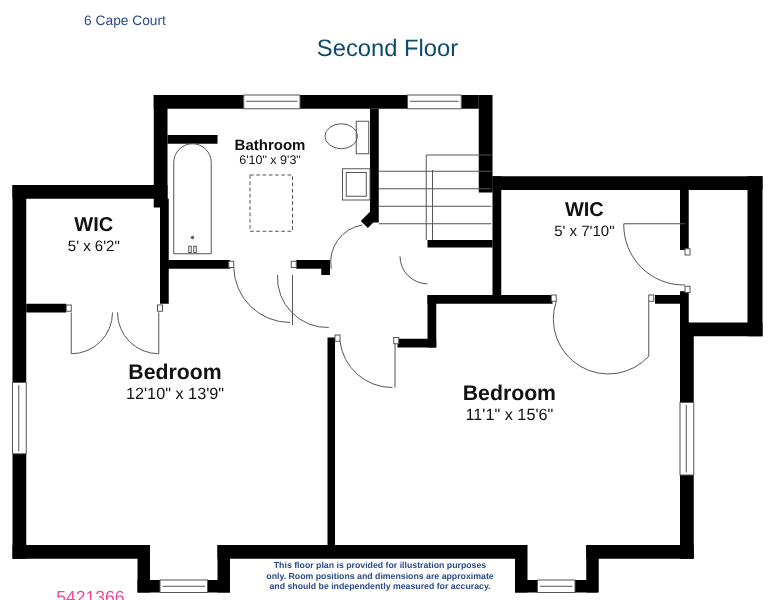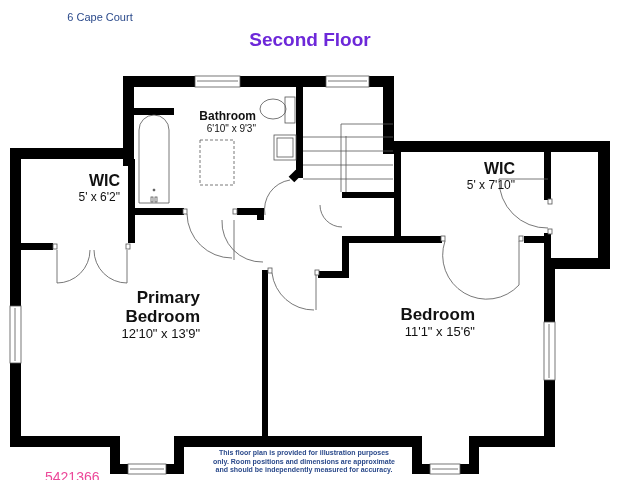--- a/index.html
+++ b/index.html
@@ -1,20 +1,20 @@
 <!DOCTYPE html>
 <html><head>
   <meta charset="utf-8">
   <style>
     html, body { margin: 0; padding: 0; background: #ffffff; }
     body { width: 618px; height: 480px; position: relative; overflow: hidden; font-family: "Liberation Sans", sans-serif; }
     .address { position: absolute; left: 0; top: 10px; width: 200px; text-align: center; color: #2b4a8b; font-weight: normal; font-size: 11px; line-height: 14px; }
-    .floor-title { position: absolute; left: 200px; top: 29px; width: 220px; text-align: center; font-size: 19px; font-weight: bold; color: #6d28d9; }
+    .floor-title { position: absolute; left: 200px; top: 29px; width: 220px; text-align: center; font-size: 19px; font-weight: normal; color: #0c4a6e; }
     .plan { position: absolute; left: 0; top: 0; }
-    .room-label { position: absolute; text-align: right; color: #111; }
+    .room-label { position: absolute; text-align: center; color: #111; }
     .room-name { font-weight: bold; }
     .disclaimer { position: absolute; left: 186px; top: 449px; width: 236px; text-align: center; color: #2b4a8b; font-weight: bold; font-size: 7px; line-height: 8.5px; }
     .listing-id { position: absolute; left: 4px; top: 469px; font-size: 14px; color: #ec4899; margin-left: 41px; }
   </style>
 </head>
 <body>
 
 <div class="address">
   <div>6 Cape Court</div>
 </div>
@@ -173,21 +173,20 @@
   <div class="room-name" style="font-size:16px;">WIC</div>
   <div style="font-size:12px;">5' x 6'2"</div>
 </div>
 
 <div class="room-label" style="left:420px; top:160px; width:95px;">
   <div class="room-name" style="font-size:16px;">WIC</div>
   <div style="font-size:12px;">5' x 7'10"</div>
 </div>
 
 <div class="room-label" style="left:80px; top:288px; width:120px;">
-  <div class="room-name" style="font-size:17px; line-height:19px;">Primary</div>
   <div class="room-name" style="font-size:17px; line-height:19px;">Bedroom</div>
   <div style="font-size:13px;">12'10" x 13'9"</div>
 </div>
 
 <div class="room-label" style="left:340px; top:305px; width:135px;">
   <div class="room-name" style="font-size:17px; line-height:19px;">Bedroom</div>
   <div style="font-size:13px;">11'1" x 15'6"</div>
 </div>
 
 <div class="disclaimer">

